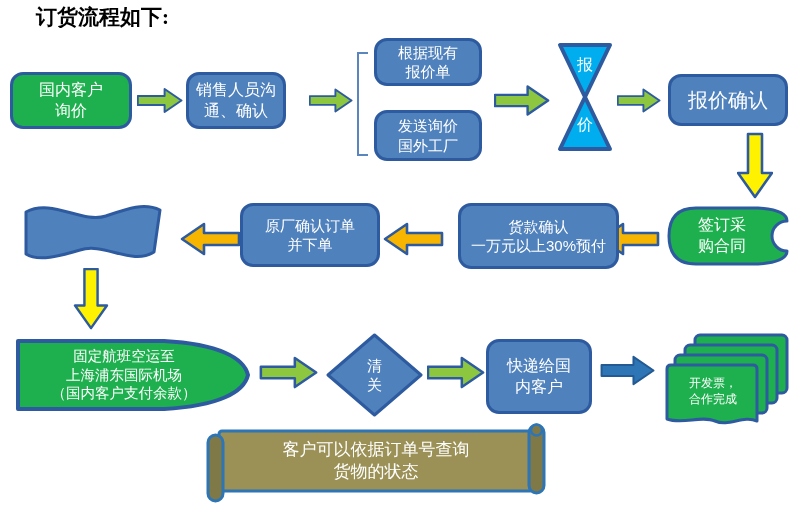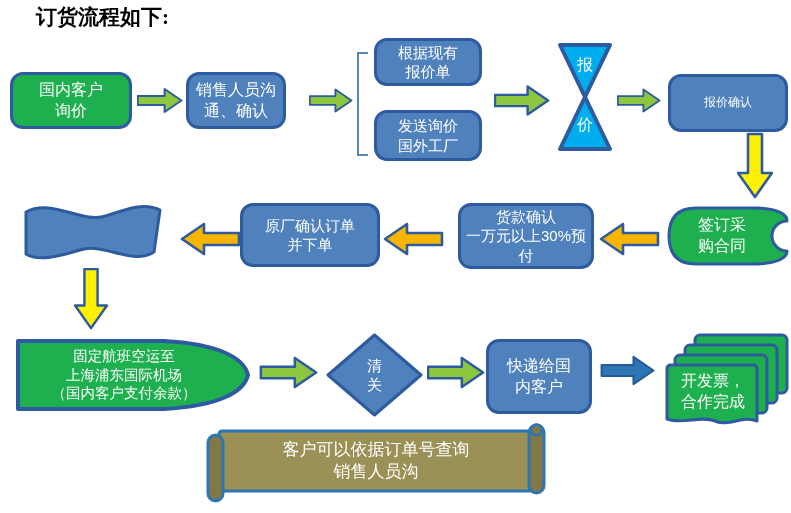--- a/index.html
+++ b/index.html
@@ -61,37 +61,37 @@
     <polygon points="4,3 54,3 29,55" style="fill:var(--cyan);stroke:var(--border);stroke-width:4;stroke-linejoin:round"></polygon>
     <polygon points="29,55 4,107 54,107" style="fill:var(--cyan);stroke:var(--border);stroke-width:4;stroke-linejoin:round"></polygon>
   </svg>
   <div class="ovl" style="left:556px;top:52px;width:58px;height:26px;font-size:16px">报</div>
   <div class="ovl" style="left:556px;top:112px;width:58px;height:26px;font-size:16px">价</div>
 
   <svg class="abs" style="left:617px;top:83px" width="44" height="35" viewBox="0 0 60 34">
     <polygon points="1,11 36,11 36,2 58,17 36,32 36,23 1,23" style="fill:var(--arrow_green);stroke:var(--border);stroke-width:2.6;stroke-linejoin:round"></polygon>
   </svg>
 
-  <div class="box" style="left:668px;top:74px;width:120px;height:58px;font-size:12px">报价确认</div>
+  <div class="box" style="left:668px;top:74px;width:120px;height:52px;font-size:20px">报价确认</div>
 
   <svg class="abs" style="left:737px;top:130px" width="36" height="72" viewBox="0 0 36 66">
     <polygon points="11,1 25,1 25,40 35,40 18,64 1,40 11,40" style="fill:var(--arrow_yellow);stroke:var(--border);stroke-width:2.6;stroke-linejoin:round"></polygon>
   </svg>
 
   <svg class="abs" style="left:666px;top:205px" width="124" height="62" viewBox="0 0 124 62">
     <path d="M 30,3 H 92 Q 121,5 121,16 A 15 15 0 0 0 121,46 Q 121,57 92,59 H 30 Q 3,59 3,31 Q 3,3 30,3 Z" style="fill:var(--green);stroke:var(--border);stroke-width:3;stroke-linejoin:round"></path>
   </svg>
   <div class="ovl" style="left:672px;top:208px;width:100px;height:56px;font-size:16px">签订采
 购合同</div>
 
   <svg class="abs" style="left:597px;top:222px" width="64" height="34" viewBox="0 0 60 34">
     <polygon points="59,11 24,11 24,2 2,17 24,32 24,23 59,23" style="fill:var(--arrow_gold);stroke:var(--border);stroke-width:2.6;stroke-linejoin:round"></polygon>
   </svg>
 
-  <div class="box" style="left:458px;top:203px;width:136px;height:66px;flex-direction:column">
+  <div class="box" style="left:458px;top:203px;width:161px;height:66px;flex-direction:column">
     <div style="font-size:15px">货款确认</div>
     <div style="font-size:15px">一万元以上30%预付</div>
   </div>
 
   <svg class="abs" style="left:372px;top:222px" width="82" height="34" viewBox="0 0 60 34">
     <polygon points="59,11 24,11 24,2 2,17 24,32 24,23 59,23" style="fill:var(--arrow_gold);stroke:var(--border);stroke-width:2.6;stroke-linejoin:round"></polygon>
   </svg>
 
   <div class="box" style="left:240px;top:203px;width:140px;height:64px">原厂确认订单
 并下单</div>
@@ -135,25 +135,25 @@
   <svg class="abs" style="left:599px;top:355px" width="58" height="31" viewBox="0 0 60 34">
     <polygon points="1,11 36,11 36,2 58,17 36,32 36,23 1,23" style="fill:var(--blue_arrow);stroke:#235a94;stroke-width:2.2;stroke-linejoin:round"></polygon>
   </svg>
 
   <svg class="abs" style="left:663px;top:331px" width="128" height="94" viewBox="0 0 128 94">
     <rect x="32" y="4" width="92" height="58" rx="5" style="fill:var(--green);stroke:var(--border);stroke-width:3"></rect>
     <rect x="22" y="14" width="92" height="58" rx="5" style="fill:var(--green);stroke:var(--border);stroke-width:3"></rect>
     <rect x="12" y="24" width="92" height="58" rx="5" style="fill:var(--green);stroke:var(--border);stroke-width:3"></rect>
     <path d="M 8,34 H 90 Q 94,34 94,38 L 94,90 C 80,84 66,96 52,90 C 38,84 20,94 4,88 L 4,38 Q 4,34 8,34 Z" style="fill:var(--green);stroke:var(--border);stroke-width:3;stroke-linejoin:round"></path>
   </svg>
-  <div class="ovl" style="left:666px;top:364px;width:94px;height:56px;font-size:16px">开发票，
+  <div class="ovl" style="left:666px;top:364px;width:94px;height:56px;font-size:12px">开发票，
 合作完成</div>
 
   <svg class="abs" style="left:205px;top:421px" width="342" height="86" viewBox="0 0 342 86">
     <rect x="14" y="10" width="314" height="60" rx="3" style="fill:var(--olive);stroke:var(--blue_arrow);stroke-width:3"></rect>
     <rect x="3" y="14" width="15" height="66" rx="7.5" style="fill:var(--olive_dark);stroke:var(--blue_arrow);stroke-width:3"></rect>
     <rect x="324" y="4" width="15" height="68" rx="7.5" style="fill:var(--olive_dark);stroke:var(--blue_arrow);stroke-width:3"></rect>
     <circle cx="331.5" cy="9" r="5.5" style="fill:var(--olive_dark);stroke:var(--blue_arrow);stroke-width:2.5"></circle>
   </svg>
   <div class="ovl" style="left:219px;top:431px;width:314px;height:60px;font-size:17px">客户可以依据订单号查询
-销售人员沟</div>
+货物的状态</div>
 
 </div>
 
 </body></html>

